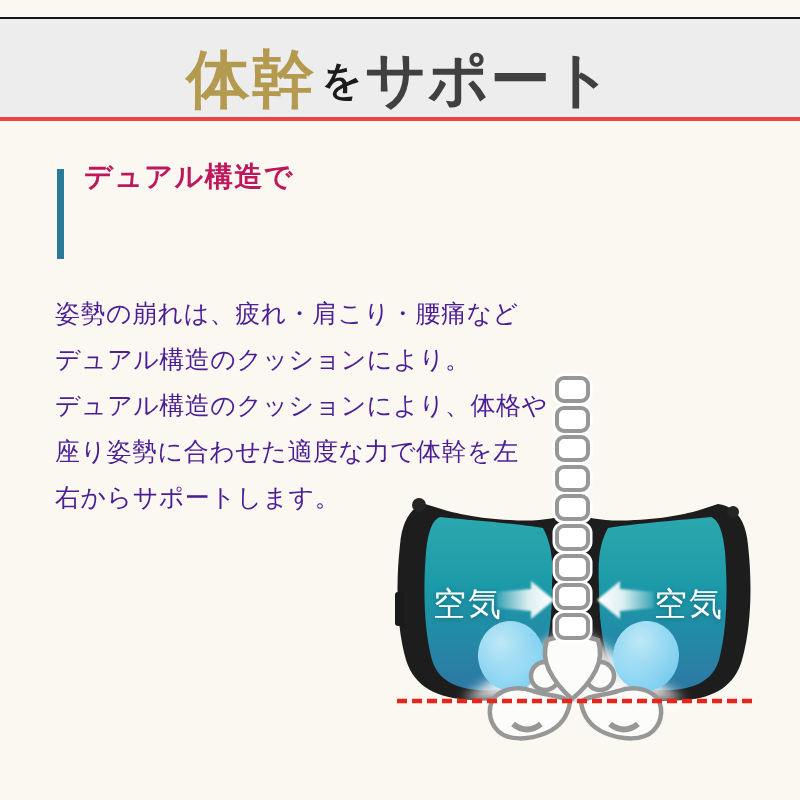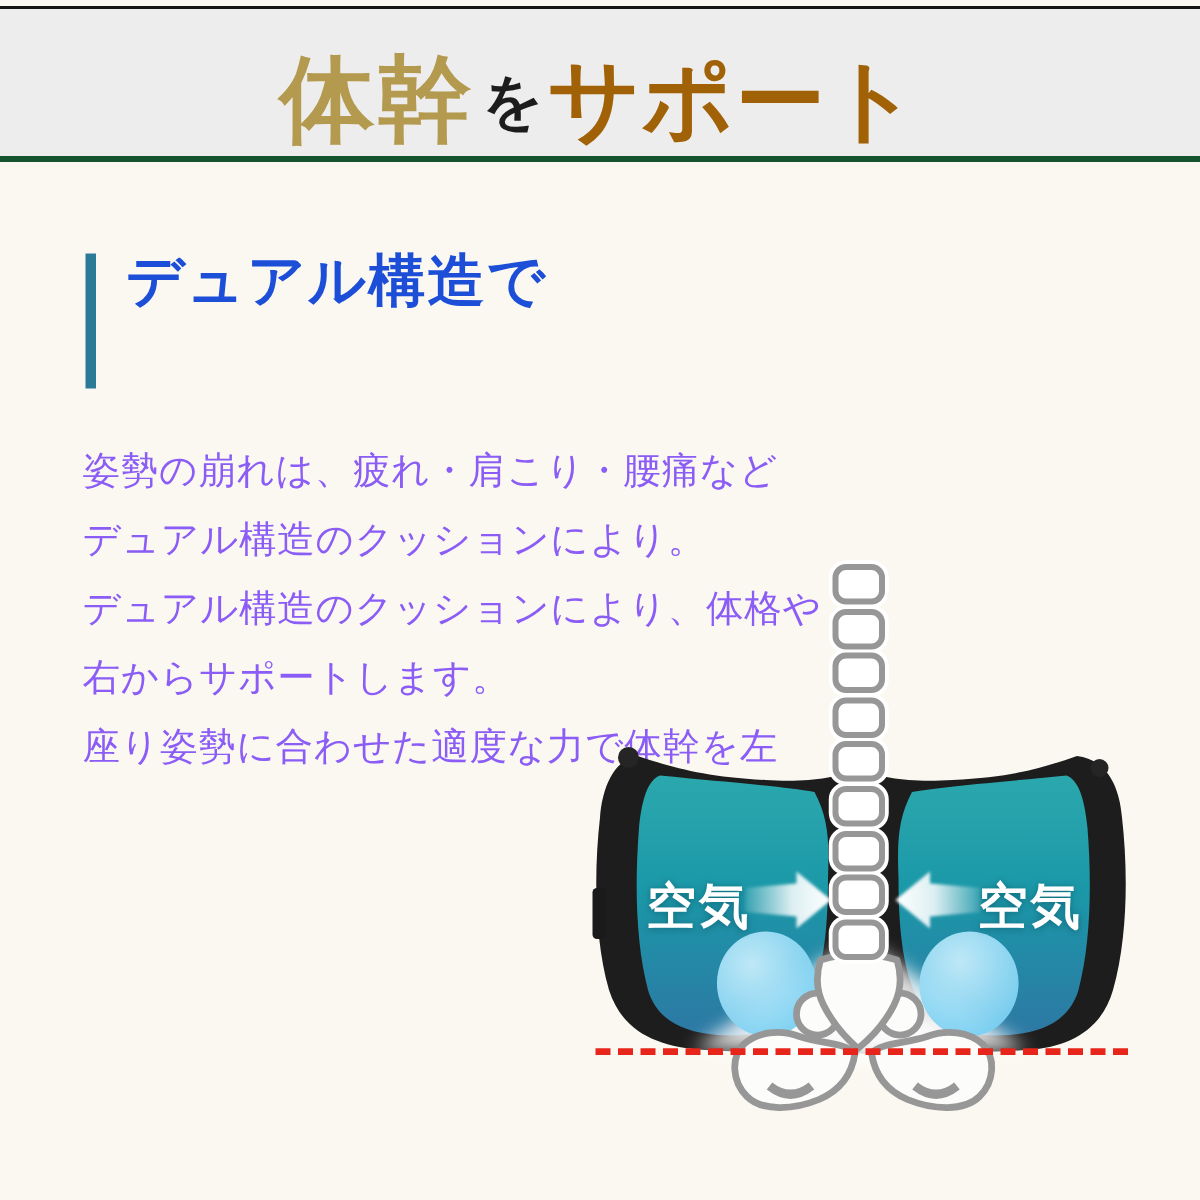--- a/index.html
+++ b/index.html
@@ -4,54 +4,54 @@
 <style>
   * { margin:0; padding:0; box-sizing:border-box; }
   body { background:#ffffff; }
   .canvas {
     position:relative; width:800px; height:800px;
     background:#faf8f0; overflow:hidden;
     font-family:"DejaVu Sans", sans-serif;
   }
   
   .header {
-    position:absolute; left:0; top:4px; width:800px; height:104px;
+    position:absolute; left:0; top:17px; width:800px; height:104px;
     background:#ededed;
     border-top:2px solid #161616;
-    border-bottom:4px solid #14532d;
+    border-bottom:4px solid #ef4444;
     display:flex; align-items:center; justify-content:center;
     padding-top:24px;
     font-family:"DejaVu Serif", serif;
   }
   .title-main { color:#b49a4e; font-size:63px; font-weight:600; letter-spacing:2px; }
   .title-particle { color:#1c1c1c; font-size:40px; font-weight:600; margin:0 3px 0 5px; }
-  .title-suffix { color:#a16207; font-size:60px; font-weight:600; letter-spacing:1px; }
+  .title-suffix { color:#404040; font-size:60px; font-weight:600; letter-spacing:1px; }
   
   .heading-bar {
     position:absolute; left:57px; top:169px; width:7px; height:90px;
     background:#2b7b98;
   }
   .section-heading {
-    position:absolute; left:84px; top:163px;
-    font-size:38px; font-weight:bold; color:#1d4ed8;
+    position:absolute; left:84px; top:152px;
+    font-size:28px; font-weight:bold; color:#be185d;
     line-height:49px; letter-spacing:1.5px;
   }
   .section-heading div { display:block; }
   
   .body-text {
     position:absolute; left:55px; top:291px;
-    font-size:25px; color:#8b5cf6; line-height:46px; letter-spacing:0.5px;
+    font-size:25px; color:#4c1d95; line-height:46px; letter-spacing:0.5px;
   }
   .body-text span { display:block; }
   
   .illustration { position:absolute; left:385px; top:370px; width:390px; height:390px; }
   .illustration svg { position:absolute; left:0; top:0; }
   .air-label {
-    position:absolute; width:74px; 
-    color:#ffffff; font-weight:bold; font-size:33px; letter-spacing:2px;
+    position:absolute; width:74px; text-align:center;
+    color:#ffffff; font-weight:normal; font-size:33px; letter-spacing:2px;
     text-shadow:0 1px 5px rgba(8,70,85,0.55);
   }
   .air-label-left  { left:46px;  top:212px; }
   .air-label-right { left:267px; top:212px; }
 </style>
 </head>
 <body>
 
 <div class="canvas">
 
@@ -63,22 +63,22 @@
 
   <div class="heading-bar"></div>
   <div class="section-heading">
     <div>デュアル構造で</div>
   </div>
 
   <div class="body-text">
     <span>姿勢の崩れは、疲れ・肩こり・腰痛など</span>
     <span>デュアル構造のクッションにより。</span>
     <span>デュアル構造のクッションにより、体格や</span>
+    <span>座り姿勢に合わせた適度な力で体幹を左</span>
     <span>右からサポートします。</span>
-    <span>座り姿勢に合わせた適度な力で体幹を左</span>
   </div>
 
   <div class="illustration">
     <svg width="390" height="390" viewBox="385 370 390 390">
       <defs>
         <linearGradient id="chamberGrad" x1="0" y1="0" x2="0" y2="1">
           <stop offset="0" stop-color="#2ba8ad"></stop>
           <stop offset="0.45" stop-color="#1b98a8"></stop>
           <stop offset="1" stop-color="#2d78a4"></stop>
         </linearGradient>

